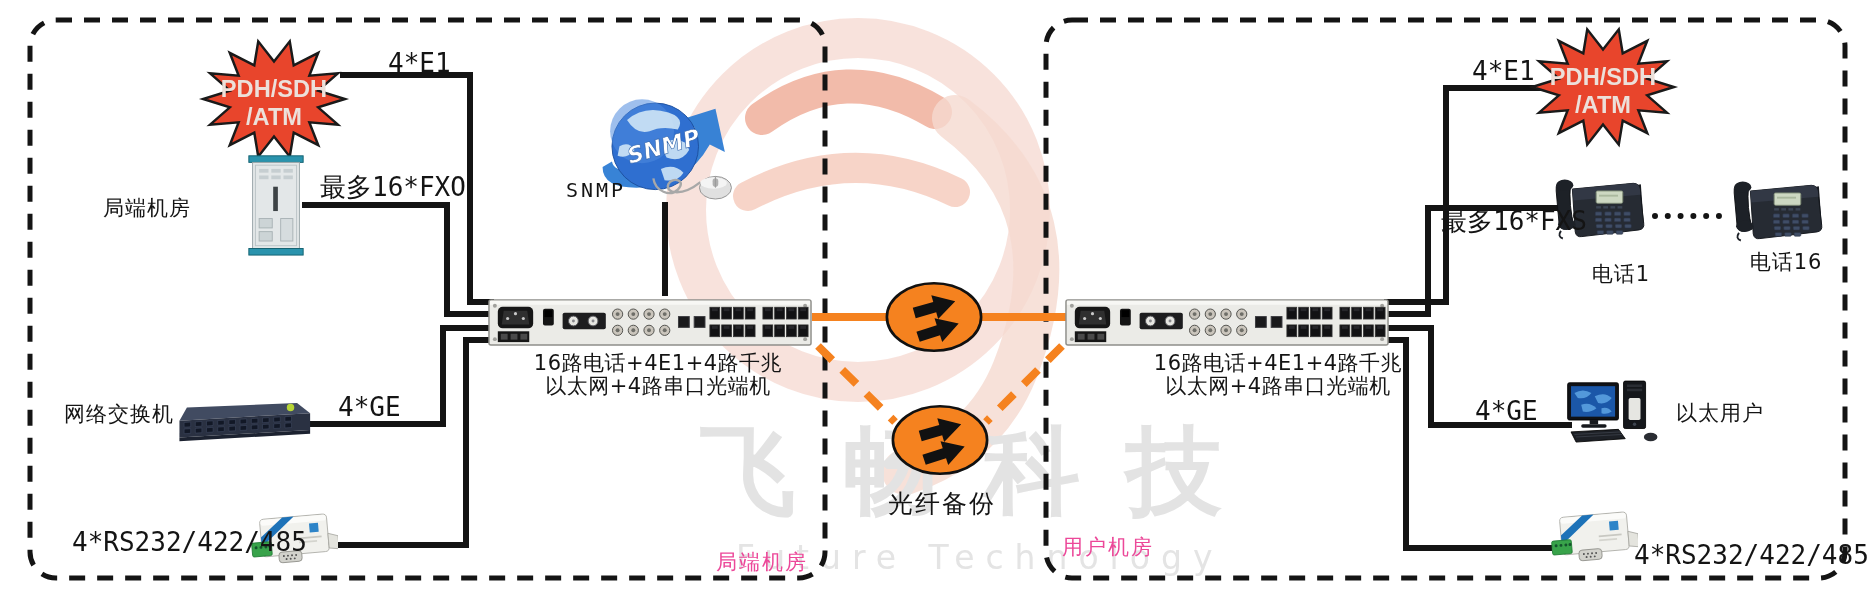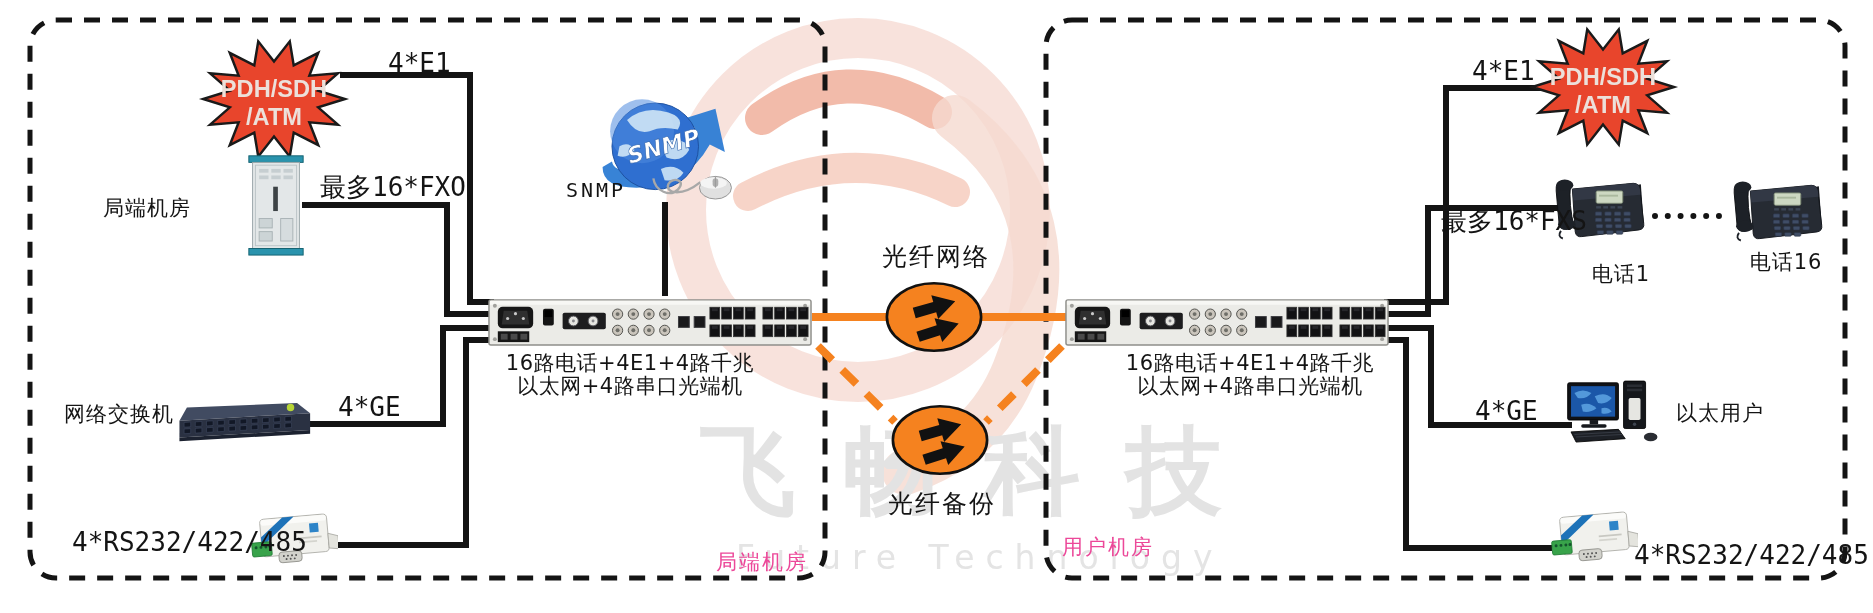--- a/index.html
+++ b/index.html
@@ -3,21 +3,21 @@
 <meta charset="utf-8">
 <style>
   html,body{margin:0;padding:0;background:#ffffff;}
   #stage{position:relative;width:1873px;height:613px;background:#ffffff;overflow:hidden;
          font-family:"DejaVu Sans","Liberation Sans",sans-serif;color:#111;}
   .abs{position:absolute;}
   .lbl{position:absolute;white-space:nowrap;color:#141414;}
   .mono{font-family:"DejaVu Sans Mono","Liberation Mono",monospace;font-size:26px;font-weight:500;}
   .cjk{font-size:21px;letter-spacing:1px;}
   .roomlbl{font-size:21px;color:#ec4899;letter-spacing:2px;margin-top:24px;}
-  .caption{position:absolute;width:320px;text-align:center;font-size:21px;line-height:23px;letter-spacing:0.5px;color:#141414;}
+  .caption{position:absolute;width:320px;text-align:center;font-size:21px;line-height:23px;letter-spacing:0.5px;color:#141414;margin-left:28px;}
   .fiberlbl{position:absolute;width:160px;text-align:center;font-size:25px;letter-spacing:2px;color:#141414;}
   .wm-cjk{position:absolute;left:700px;top:408px;font-size:96px;font-weight:bold;letter-spacing:46px;color:#e3e3e3;z-index:0;}
   .wm-en{position:absolute;left:736px;top:538px;font-size:33px;letter-spacing:11px;color:#e4e4e4;z-index:0;}
   #wm-svg{z-index:0;}
   .fg{z-index:2;}
   .dotlink{position:absolute;left:1652px;top:213px;width:70px;height:0;border-top:6px dotted #141414;}
 </style>
 </head>
 <body>
 
@@ -358,21 +358,20 @@
   <div class="lbl mono fg" style="left:566px;top:178px;letter-spacing:3px;font-size:20px;">SNMP</div>
   <div class="lbl cjk fg" style="left:64px;top:400px;">网络交换机</div>
   <div class="lbl mono fg" style="left:338px;top:392px;">4*GE</div>
   <div class="lbl mono fg" style="left:72px;top:527px;">4*RS232/422/485</div>
   <div class="caption fg" style="left:470px;top:352px;">
     <div>16路电话+4E1+4路千兆</div>
     <div>以太网+4路串口光端机</div>
   </div>
   <div class="lbl roomlbl fg" style="left:716px;top:524px;">局端机房</div>
 
-  <div class="fiberlbl fg" style="left:856px;top:240px;">光纤网络</div>
   <div class="fiberlbl fg" style="left:862px;top:487px;">光纤备份</div>
 
   <div class="lbl mono fg" style="left:1472px;top:56px;">4*E1</div>
   <div class="lbl mono fg" style="left:1441px;top:176px;margin-top:28px;">最多16*FXS</div>
   <div class="lbl cjk fg" style="left:1560px;top:260px;width:90px;text-align:right;">电话1</div>
   <div class="lbl cjk fg" style="left:1736px;top:248px;width:100px;text-align:center;">电话16</div>
   <div class="lbl mono fg" style="left:1475px;top:396px;">4*GE</div>
   <div class="lbl cjk fg" style="left:1676px;top:399px;">以太用户</div>
   <div class="lbl mono fg" style="left:1634px;top:540px;">4*RS232/422/485</div>
   <div class="caption fg" style="left:1090px;top:352px;">

